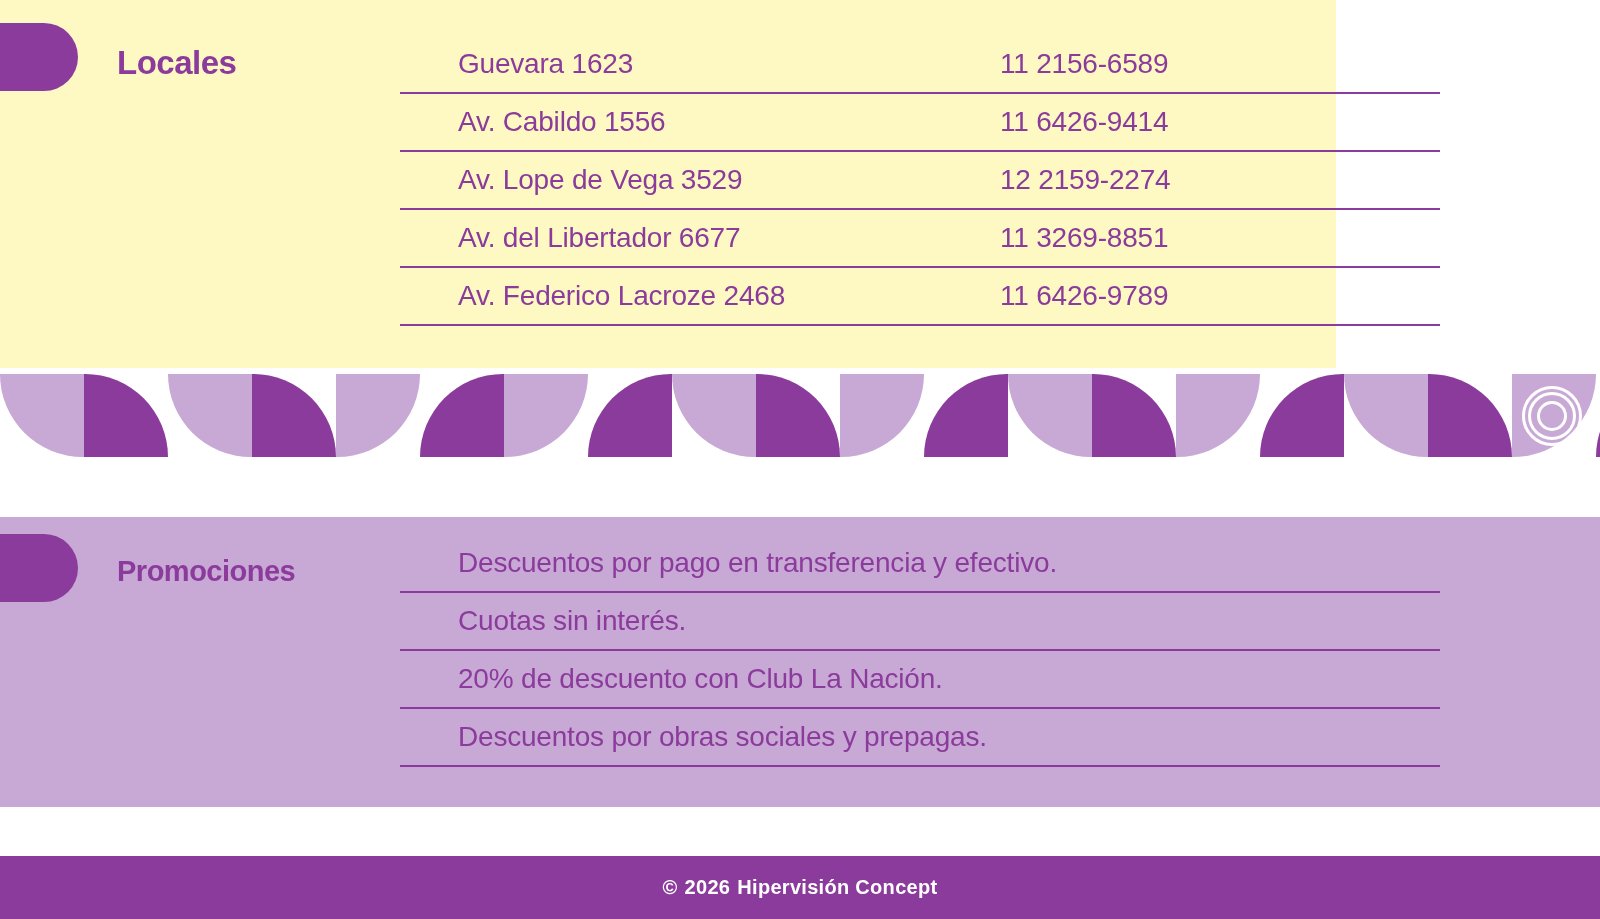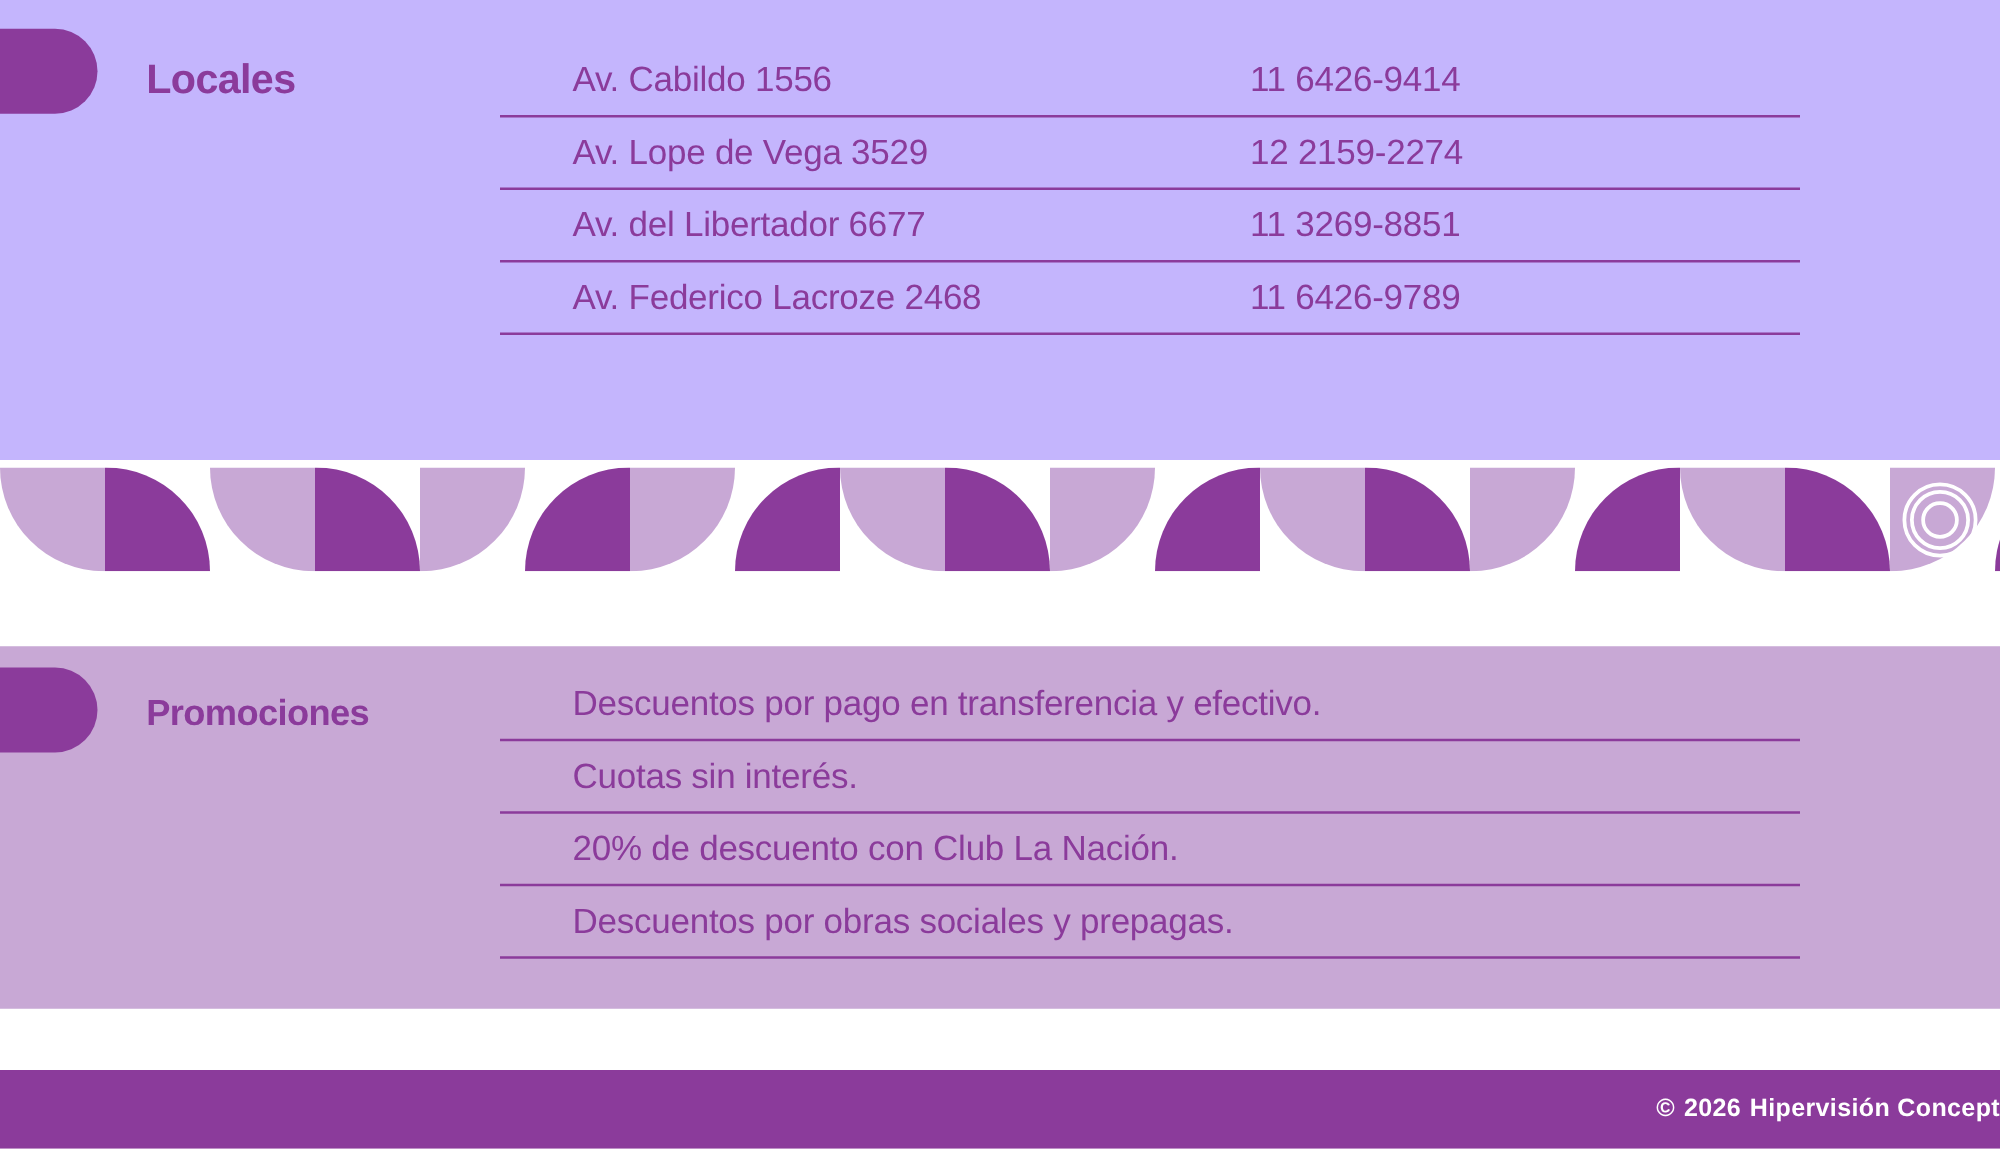--- a/index.html
+++ b/index.html
@@ -14,23 +14,23 @@
     position: relative;
     width: 1600px;
     height: 919px;
     background: #ffffff;
   }
 
   
   .section-locales {
     position: absolute;
     left: 0; top: 0;
-    width: 1600px;
+    width: 1336px;
     height: 368px;
-    background: #c4b5fd;
+    background: #fef9c3;
   }
   .tab-marker {
     position: absolute;
     left: 0;
     width: 78px;
     height: 68px;
     background: #8B3B9B;
     border-top-right-radius: 34px;
     border-bottom-right-radius: 34px;
   }
@@ -159,40 +159,44 @@
   
   .footer {
     position: absolute;
     left: 0;
     top: 856px;
     width: 1600px;
     height: 63px;
     background: #8B3B9B;
     display: flex;
     align-items: center;
-    justify-content: flex-end;
+    justify-content: center;
   }
   .footer-text {
     color: #ffffff;
     font-size: 20px;
     font-weight: bold;
     letter-spacing: 0.3px;
   }
   .footer-text .sep { display: inline-block; width: 7px; }
 </style>
 </head>
 <body>
 
 <div class="page">
 
   <section class="section-locales">
     <div class="tab-marker" id="marker-locales"></div>
     <h2 class="section-title" id="title-locales">Locales</h2>
 
     <div class="rows" style="top:36px;">
+      <div class="row">
+        <span class="addr">Guevara 1623</span>
+        <span class="phone">11 2156-6589</span>
+      </div>
       <div class="row">
         <span class="addr">Av. Cabildo 1556</span>
         <span class="phone">11 6426-9414</span>
       </div>
       <div class="row">
         <span class="addr">Av. Lope de Vega 3529</span>
         <span class="phone">12 2159-2274</span>
       </div>
       <div class="row">
         <span class="addr">Av. del Libertador 6677</span>

